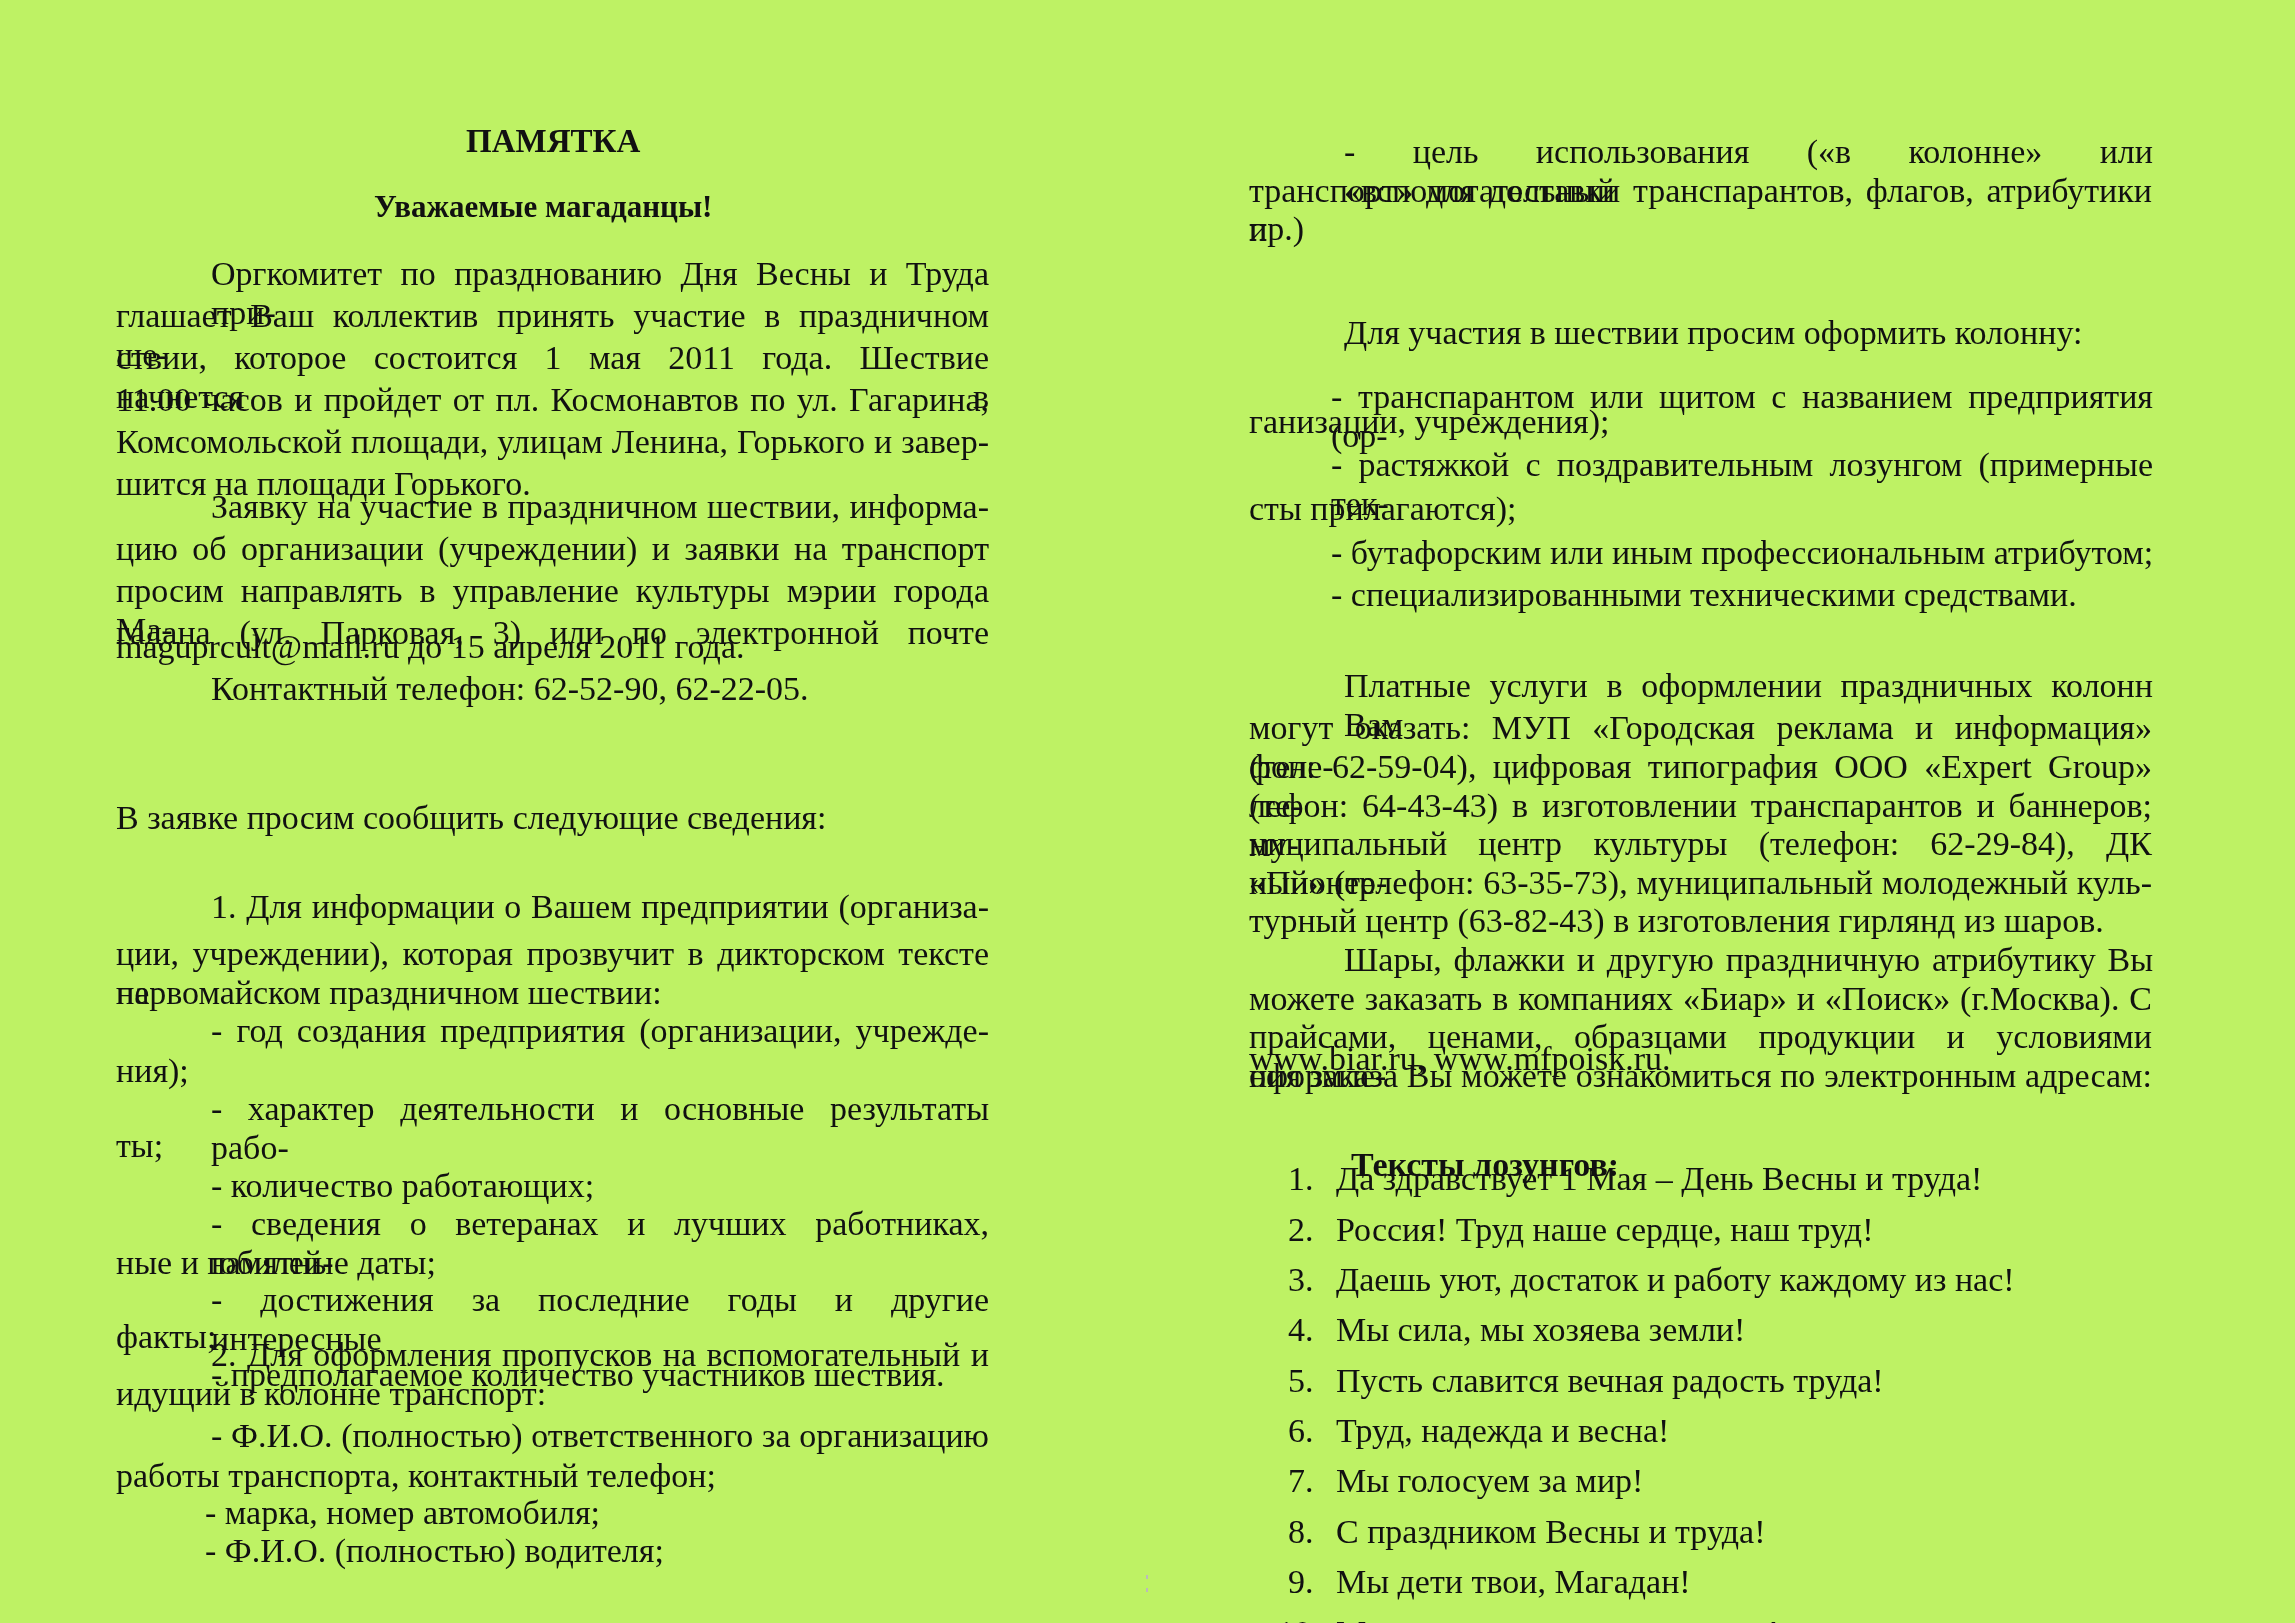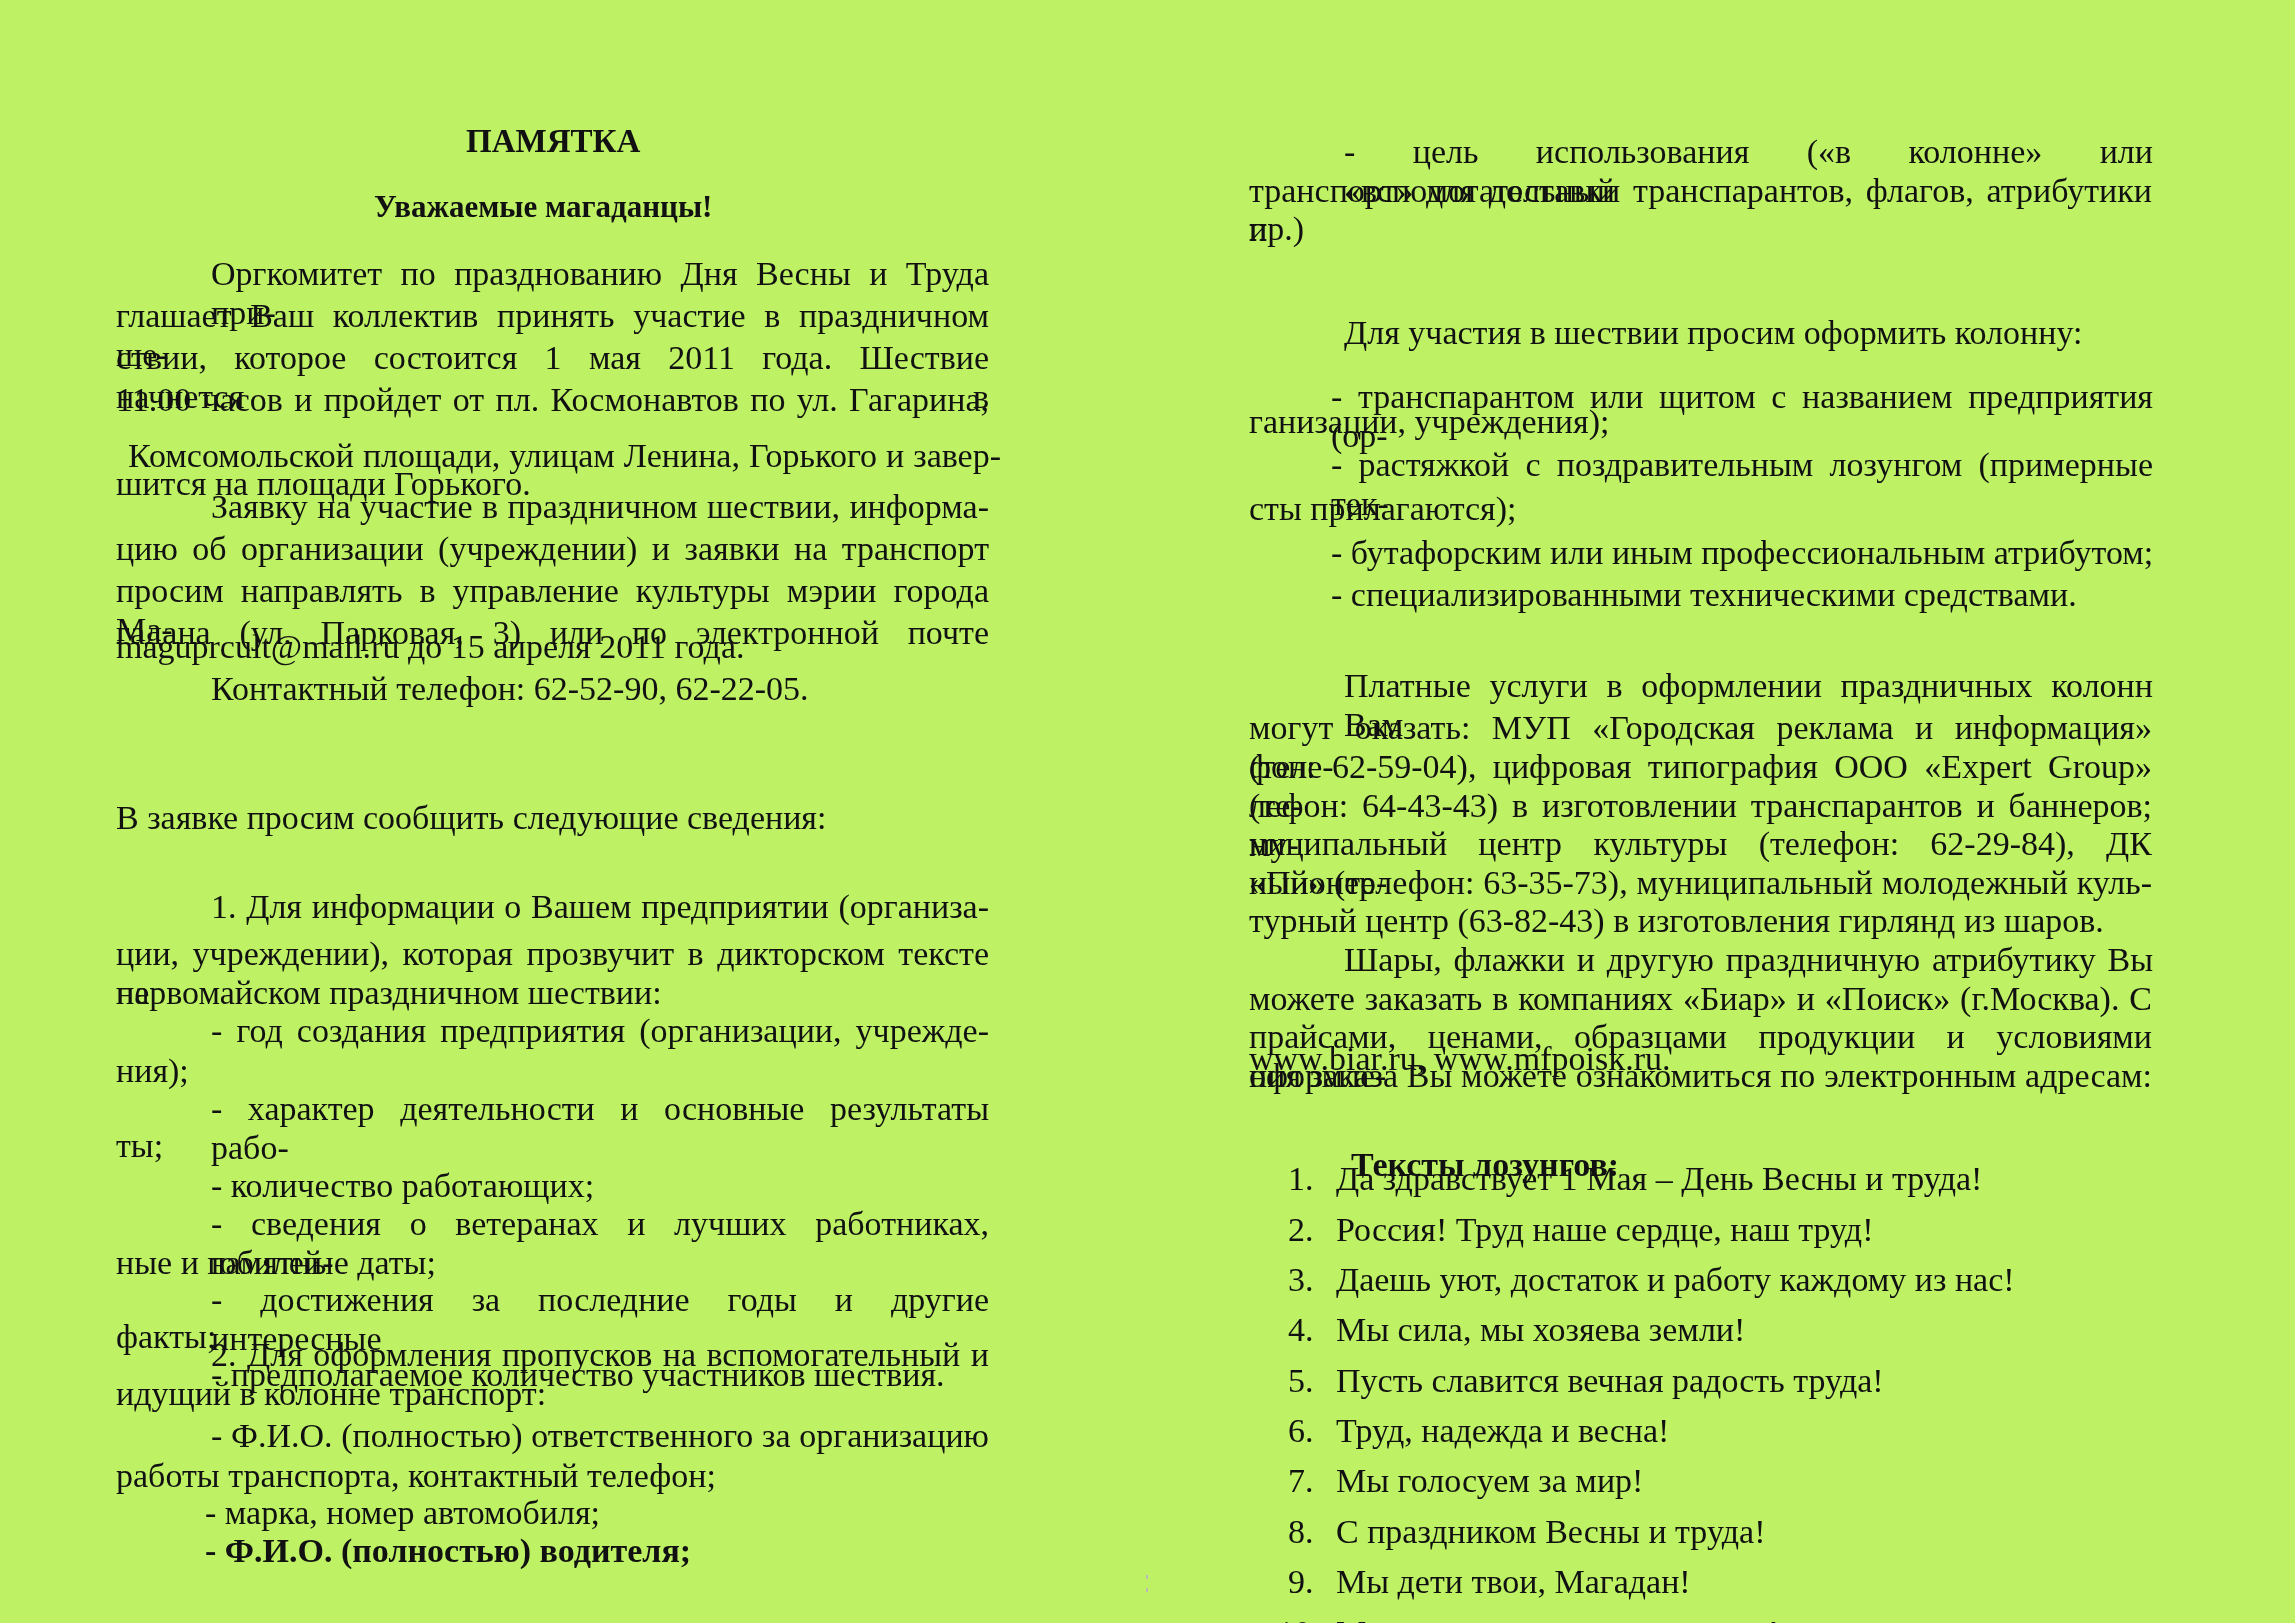--- a/index.html
+++ b/index.html
@@ -25,21 +25,21 @@
 <div class="page">
 
   <div>
     <div class="ln title" style="left:466px; top:122px;">ПАМЯТКА</div>
     <div class="ln subtitle" style="left:374px; top:187px;">Уважаемые магаданцы!</div>
 
     <div class="ln just" style="left:211px; top:254px; width:778px;">Оргкомитет по празднованию Дня Весны и Труда при-</div>
     <div class="ln just" style="left:116px; top:296px; width:873px;">глашает Ваш коллектив принять участие в праздничном ше-</div>
     <div class="ln just" style="left:116px; top:338px; width:873px;">ствии, которое состоится 1 мая 2011 года. Шествие начнется в</div>
     <div class="ln just" style="left:116px; top:380px; width:873px;">11.00 часов и пройдет от пл. Космонавтов по ул. Гагарина,</div>
-    <div class="ln just" style="left:128px; top:422px; width:873px;margin-top:14px;">Комсомольской площади, улицам Ленина, Горького и завер-</div>
+    <div class="ln just" style="left:116px; top:422px; width:873px;">Комсомольской площади, улицам Ленина, Горького и завер-</div>
     <div class="ln" style="left:116px; top:464px;">шится на площади Горького.</div>
 
     <div class="ln just" style="left:211px; top:487px; width:778px; top:487px;">Заявку на участие в праздничном шествии, информа-</div>
     <div class="ln just" style="left:116px; top:529px; width:873px;">цию об организации (учреждении) и заявки на транспорт</div>
     <div class="ln just" style="left:116px; top:571px; width:873px;">просим направлять в управление культуры мэрии города Ма-</div>
     <div class="ln just" style="left:116px; top:613px; width:873px;">гадана (ул. Парковая, 3) или по электронной почте</div>
     <div class="ln" style="left:116px; top:627px;">maguprcult@mail.ru до 15 апреля 2011 года.</div>
     <div class="ln" style="left:211px; top:669px;text-align:right;">Контактный телефон: 62-52-90, 62-22-05.</div>
 
     <div class="ln" style="left:116px; top:798px;">В заявке просим сообщить следующие сведения:</div>
@@ -56,21 +56,21 @@
     <div class="ln" style="left:116px; top:1243px;">ные и памятные даты;</div>
     <div class="ln just" style="left:211px; top:1280px; width:778px;">- достижения за последние годы и другие интересные</div>
     <div class="ln" style="left:116px; top:1317px;">факты;</div>
     <div class="ln" style="left:211px; top:1355px;">- предполагаемое количество участников шествия.</div>
 
     <div class="ln just" style="left:211px; top:1335px; width:778px;">2. Для оформления пропусков на вспомогательный и</div>
     <div class="ln" style="left:116px; top:1374px;">идущий в колонне транспорт:</div>
     <div class="ln just" style="left:211px; top:1416px; width:778px;">- Ф.И.О. (полностью) ответственного за организацию</div>
     <div class="ln" style="left:116px; top:1456px;">работы транспорта, контактный телефон;</div>
     <div class="ln" style="left:205px; top:1493px;">- марка, номер автомобиля;</div>
-    <div class="ln" style="left:205px; top:1531px;font-weight:bold;">- Ф.И.О. (полностью) водителя;</div>
+    <div class="ln" style="left:205px; top:1531px;">- Ф.И.О. (полностью) водителя;</div>
   </div>
 
   <div>
     <div class="ln just" style="left:1344px; top:132px; width:809px;">- цель использования («в колонне» или «вспомогательный</div>
     <div class="ln just" style="left:1249px; top:171px; width:903px;">транспорт» для доставки транспарантов, флагов, атрибутики и</div>
     <div class="ln" style="left:1249px; top:209px;">пр.)</div>
 
     <div class="ln" style="left:1344px; top:313px;">Для участия в шествии просим оформить колонну:</div>
     <div class="ln just" style="left:1331px; top:357px; width:822px;margin-top:20px;">- транспарантом или щитом с названием  предприятия (ор-</div>
     <div class="ln" style="left:1249px; top:402px;">ганизации, учреждения);</div>

